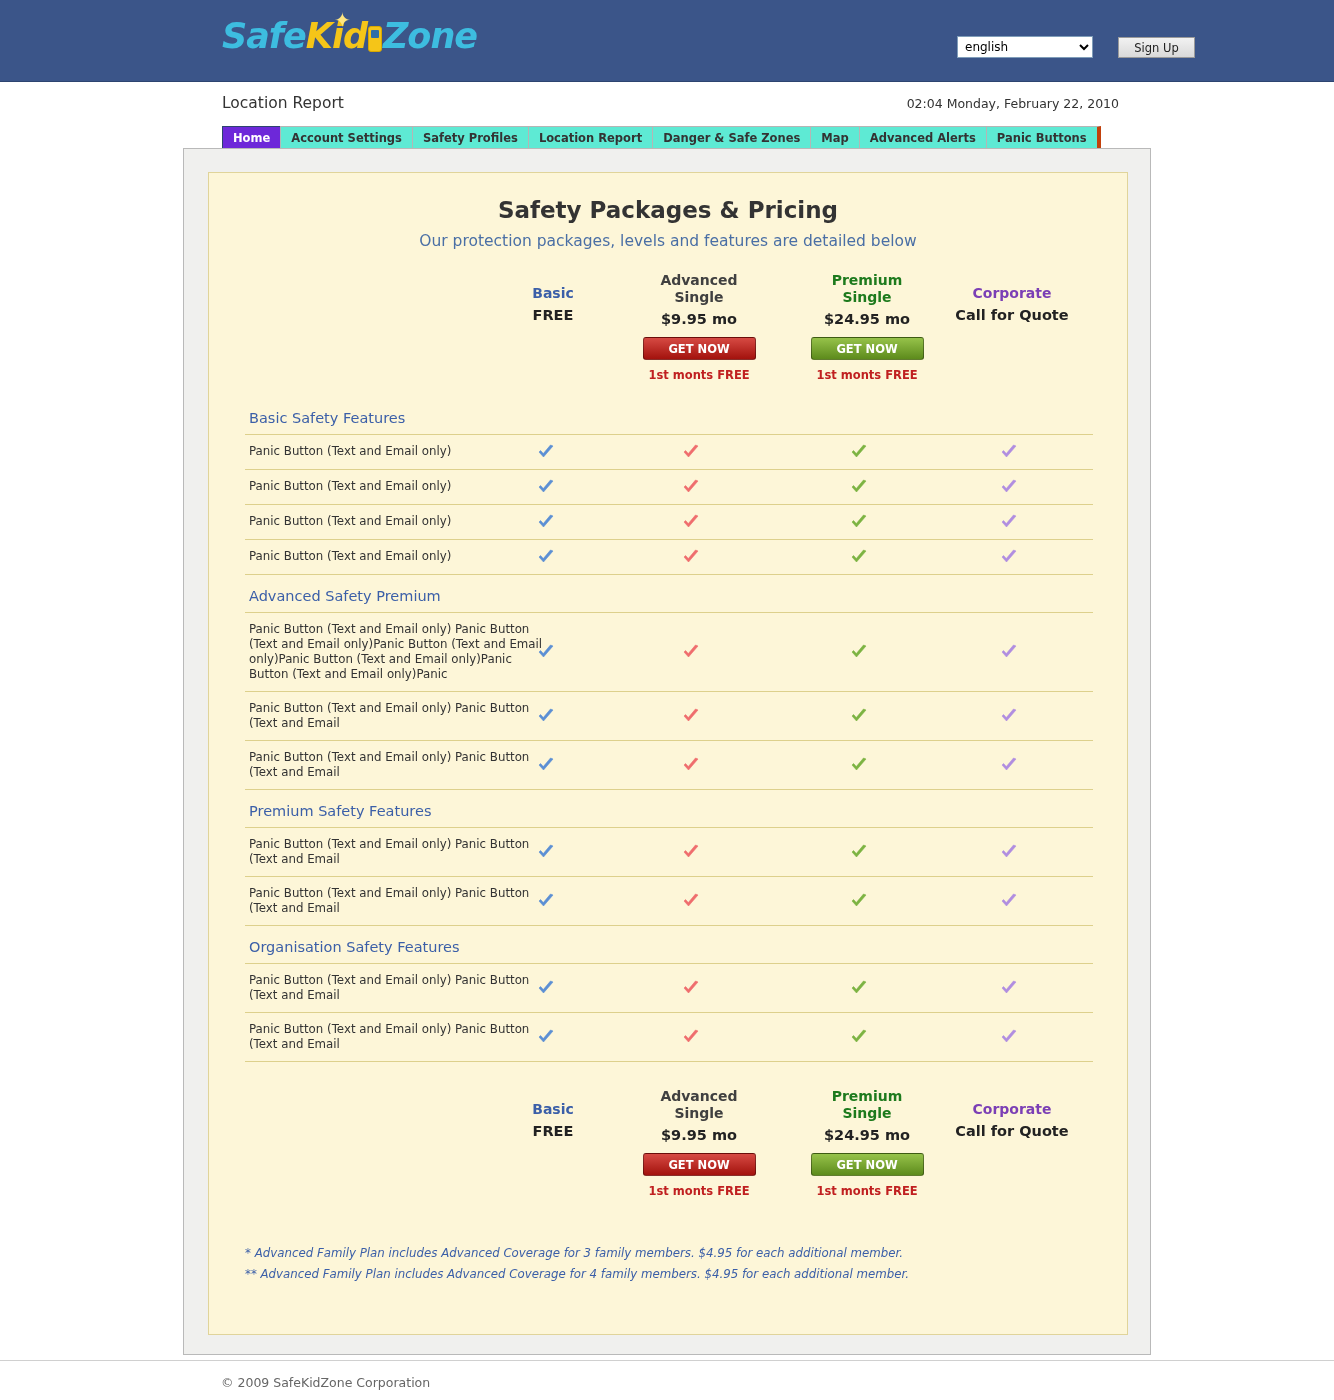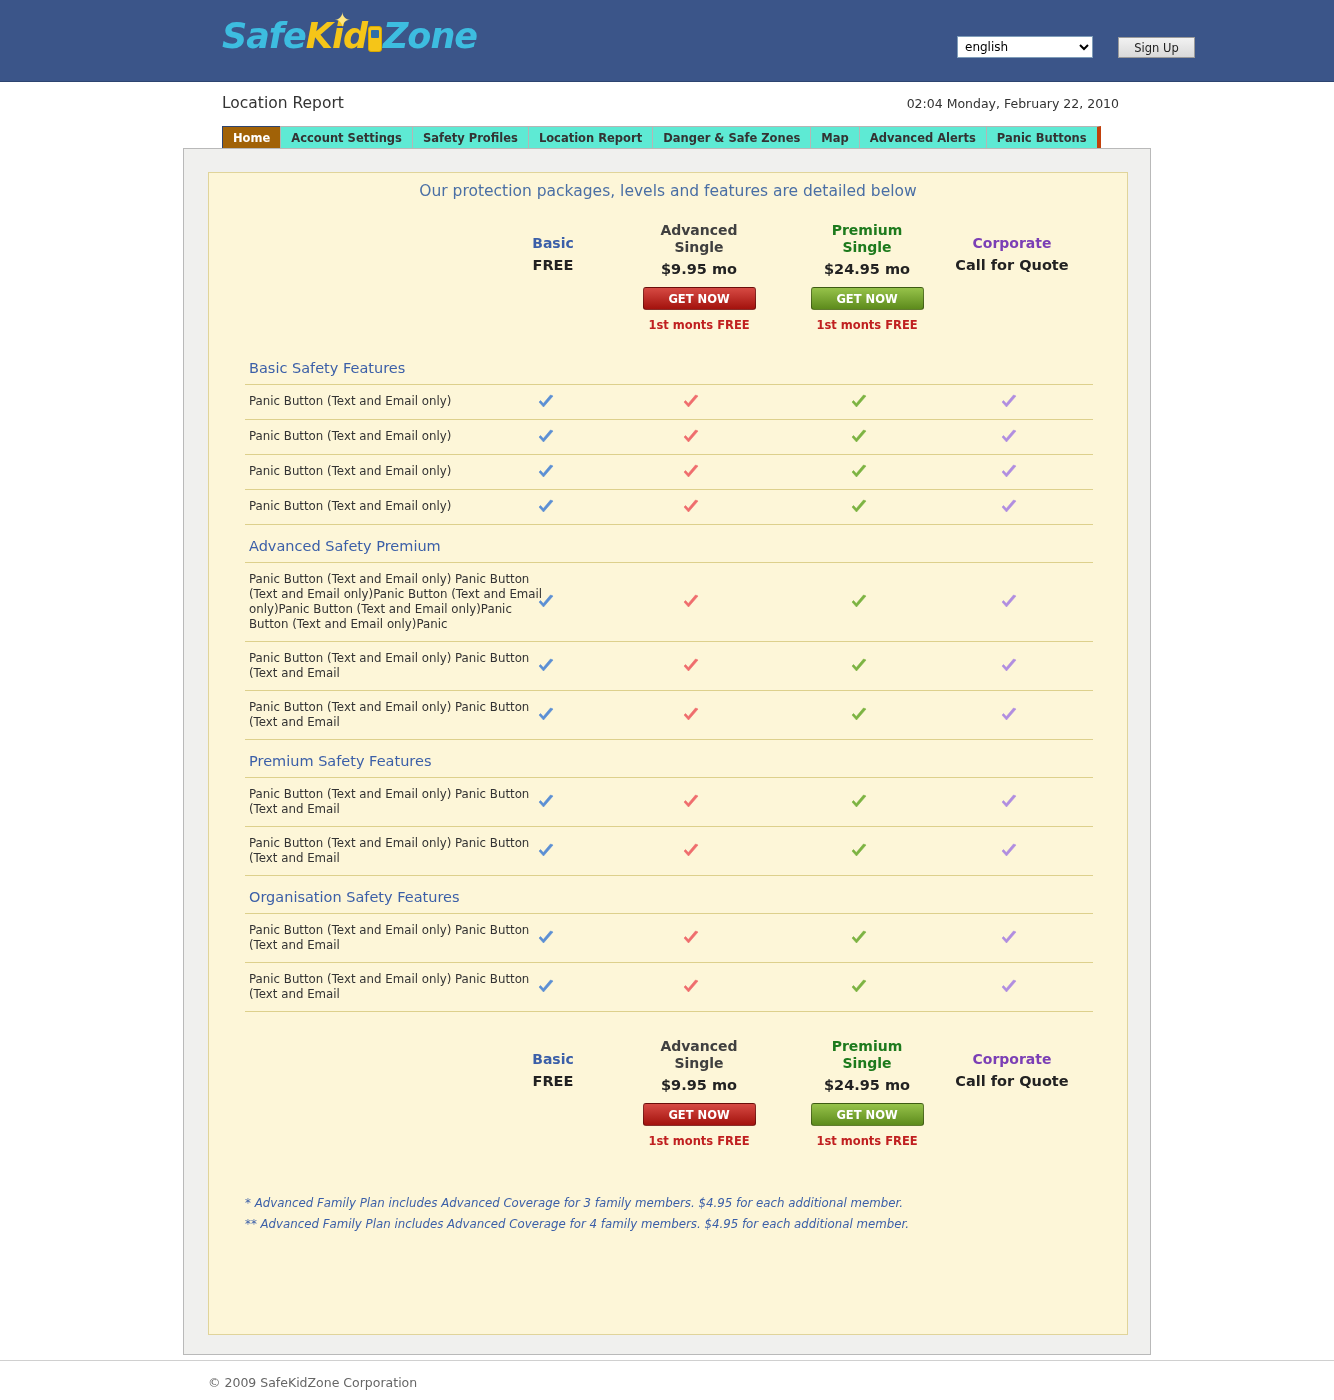--- a/index.html
+++ b/index.html
@@ -113,21 +113,21 @@
     color: #333;
     background: #5eead4;
     border: 1px solid #b5b5b5;
     border-right: none;
     cursor: pointer;
     vertical-align: top;
     font-family: "DejaVu Sans", "Liberation Sans", sans-serif;
   }
   .tab:last-child { border-right: 4px solid #c2410c; }
   .tab.active {
-    background: #a16207;
+    background: #6d28d9;
     color: #fff;
     border-color: #2d4470;
   }
 
   
   .shell {
     position: absolute;
     left: 183px; top: 148px;
     width: 968px; height: 1207px;
     background: #f0f0ee;
@@ -255,21 +255,21 @@
     margin: 30px 36px 0 36px;
     font-size: 11.8px;
     font-style: italic;
     color: #3b5fa8;
     line-height: 21px;
   }
 
   
   .copyright {
     position: absolute;
-    left: 208px; top: 1375px;
+    left: 221px; top: 1375px;
     font-size: 12.5px;
     color: #666;
   }
   .bottom-rule {
     position: absolute;
     left: 0; top: 1360px;
     width: 1334px; height: 1px;
     background: #d0d0d0;
   }
 </style>
@@ -289,20 +289,21 @@
 <div class="subhead">
   <div class="page-title">Location Report</div>
   <div class="datetime">02:04 Monday, February 22, 2010</div>
 </div>
 
 <div class="tabs" id="tabs-container"><div class="tab active">Home</div><div class="tab">Account Settings</div><div class="tab">Safety Profiles</div><div class="tab">Location Report</div><div class="tab">Danger &amp; Safe Zones</div><div class="tab">Map</div><div class="tab">Advanced Alerts</div><div class="tab">Panic Buttons</div></div>
 
 <div class="shell">
   <div class="panel">
 
+    <div class="pkg-title">Safety Packages &amp; Pricing</div>
     <div class="pkg-sub">Our protection packages, levels and features are detailed below</div>
 
     <div class="plans" id="plans-top">
         <div class="plan plan-basic">
           <div class="plan-name">
             <div>Basic</div>
           </div>
           <div class="plan-price">FREE</div>
         </div>
         <div class="plan plan-adv"><div class="plan-name two-line">

